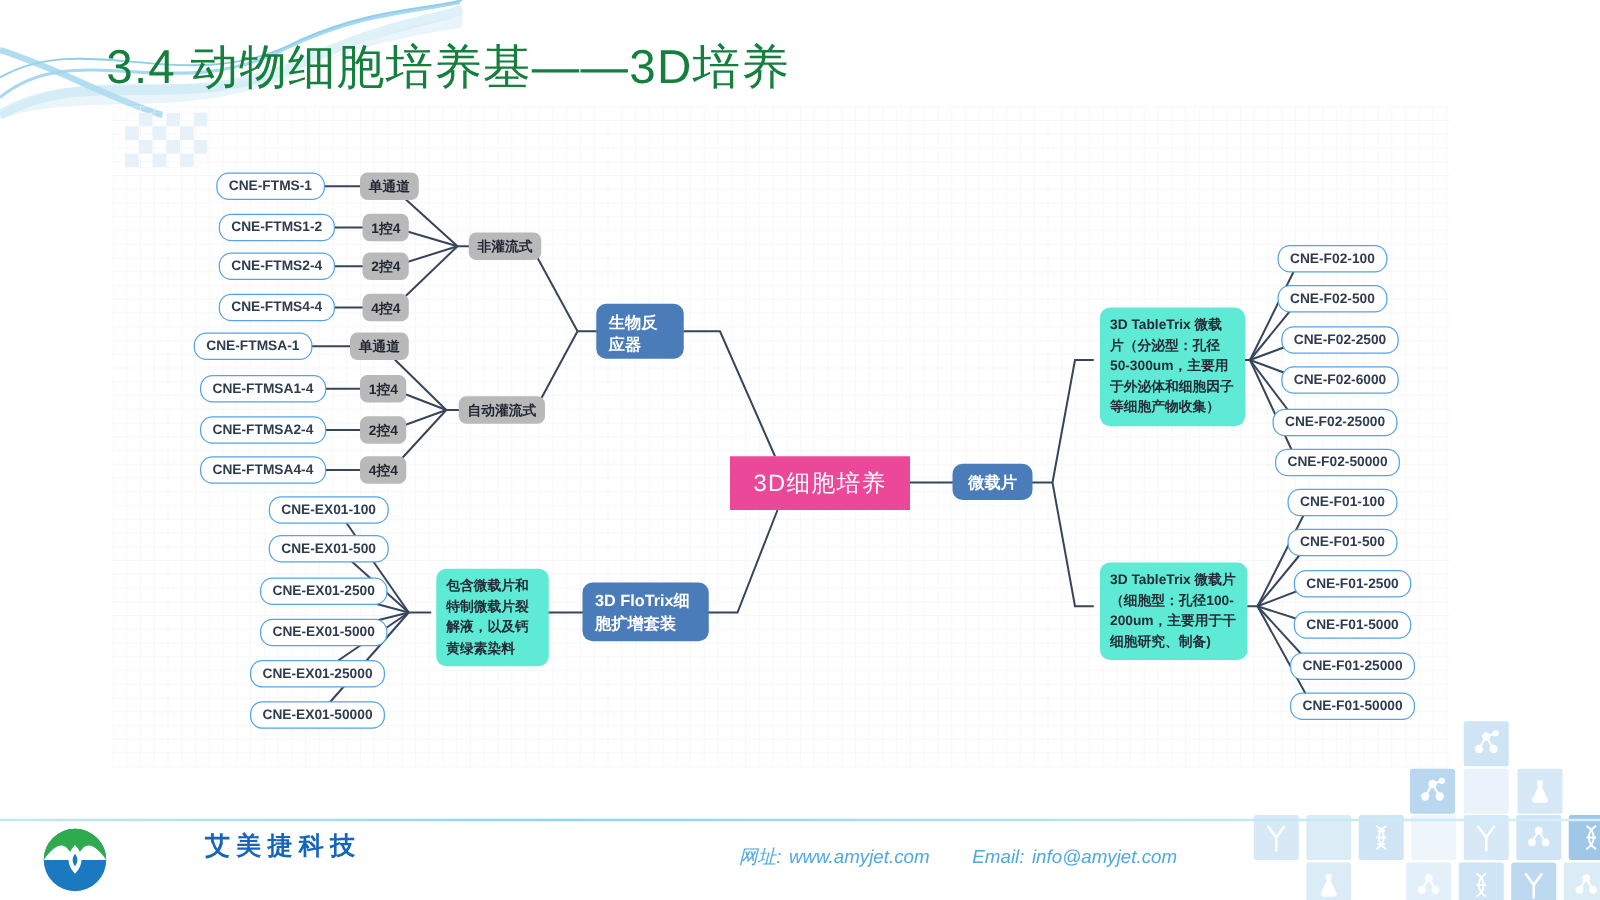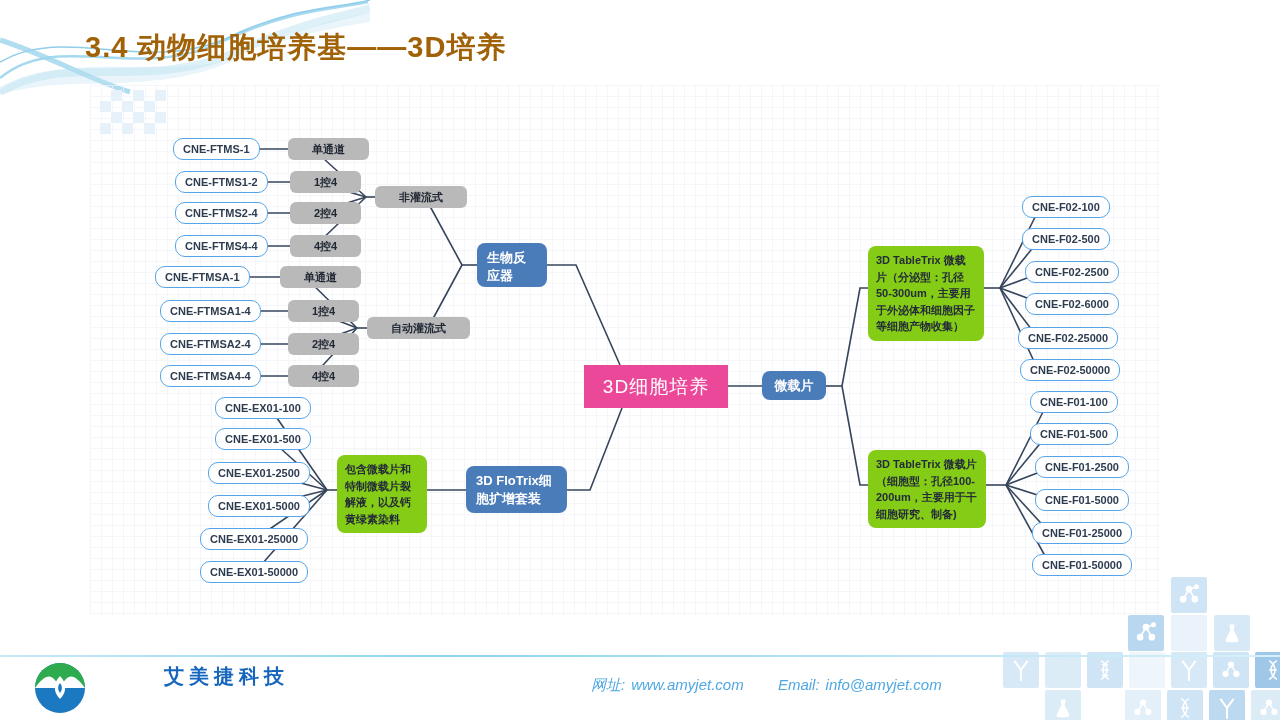--- a/index.html
+++ b/index.html
@@ -6,35 +6,35 @@
   body{font-family:"Liberation Sans","DejaVu Sans",sans-serif;}
   .slide{position:relative;width:1280px;height:720px;background:#ffffff;overflow:hidden;}
 
   
   .grid-bg{position:absolute;left:90px;top:85px;width:1070px;height:530px;
     background-image:linear-gradient(#f0f3f7 1px,transparent 1px),linear-gradient(90deg,#f0f3f7 1px,transparent 1px);
     background-size:11px 11px;opacity:.7;}
   .checker{position:absolute;left:100px;top:90px;width:66px;height:44px;
     background:repeating-conic-gradient(#e7f1fa 0% 25%,transparent 0% 50%) 0 0/22px 22px;}
 
-  .page-title{position:absolute;left:85px;top:28px;font-size:29px;font-weight:bold;color:#a16207;letter-spacing:1px;}
+  .page-title{position:absolute;left:85px;top:28px;font-size:38px;font-weight:normal;color:#15803d;letter-spacing:1px;}
 
   .wave{position:absolute;left:0;top:0;}
 
   .connectors{position:absolute;left:0;top:0;}
 
   
   .pill{position:absolute;height:22px;box-sizing:border-box;display:flex;align-items:center;
     border:1.5px solid #56a4e9;border-radius:10px;background:#fff;color:#2e3c50;
     font-weight:bold;font-size:11px;padding:0 9px;white-space:nowrap;}
   .gray{position:absolute;height:22px;box-sizing:border-box;display:flex;align-items:center;
     background:#b9b9b9;border-radius:6px;color:#1f2733;font-weight:bold;font-size:11px;
-    padding:0 24px;white-space:nowrap;}
-  .note{position:absolute;box-sizing:border-box;background:#84cc16;border-radius:8px;
-    color:#242c38;font-weight:bold;font-size:11px;padding:6px 8px;line-height:1.5;}
+    padding:0 7px;white-space:nowrap;}
+  .note{position:absolute;box-sizing:border-box;background:#5eead4;border-radius:8px;
+    color:#242c38;font-weight:bold;font-size:11px;padding:6px 8px;line-height:1.5;margin-left:12px;}
   .bluebox{position:absolute;box-sizing:border-box;background:#4a7cba;border-radius:8px;
     color:#fff;font-weight:bold;font-size:13px;padding:6px 10px;line-height:1.35;}
   .bluebox.center-align{display:flex;align-items:center;justify-content:center;padding:0;}
   .redbox{position:absolute;box-sizing:border-box;background:#ec4899;color:#fff;font-weight:normal;
     font-size:19px;display:flex;align-items:center;justify-content:center;letter-spacing:1px;}
 
   
   .footer-divider{position:absolute;left:0;top:655px;width:1280px;height:2px;
     background:linear-gradient(90deg,#c6e9f7,#8fd4ee 35%,#bfe6f5 75%,#d6f0fa);}
   .logo{position:absolute;left:32px;top:659px;}

